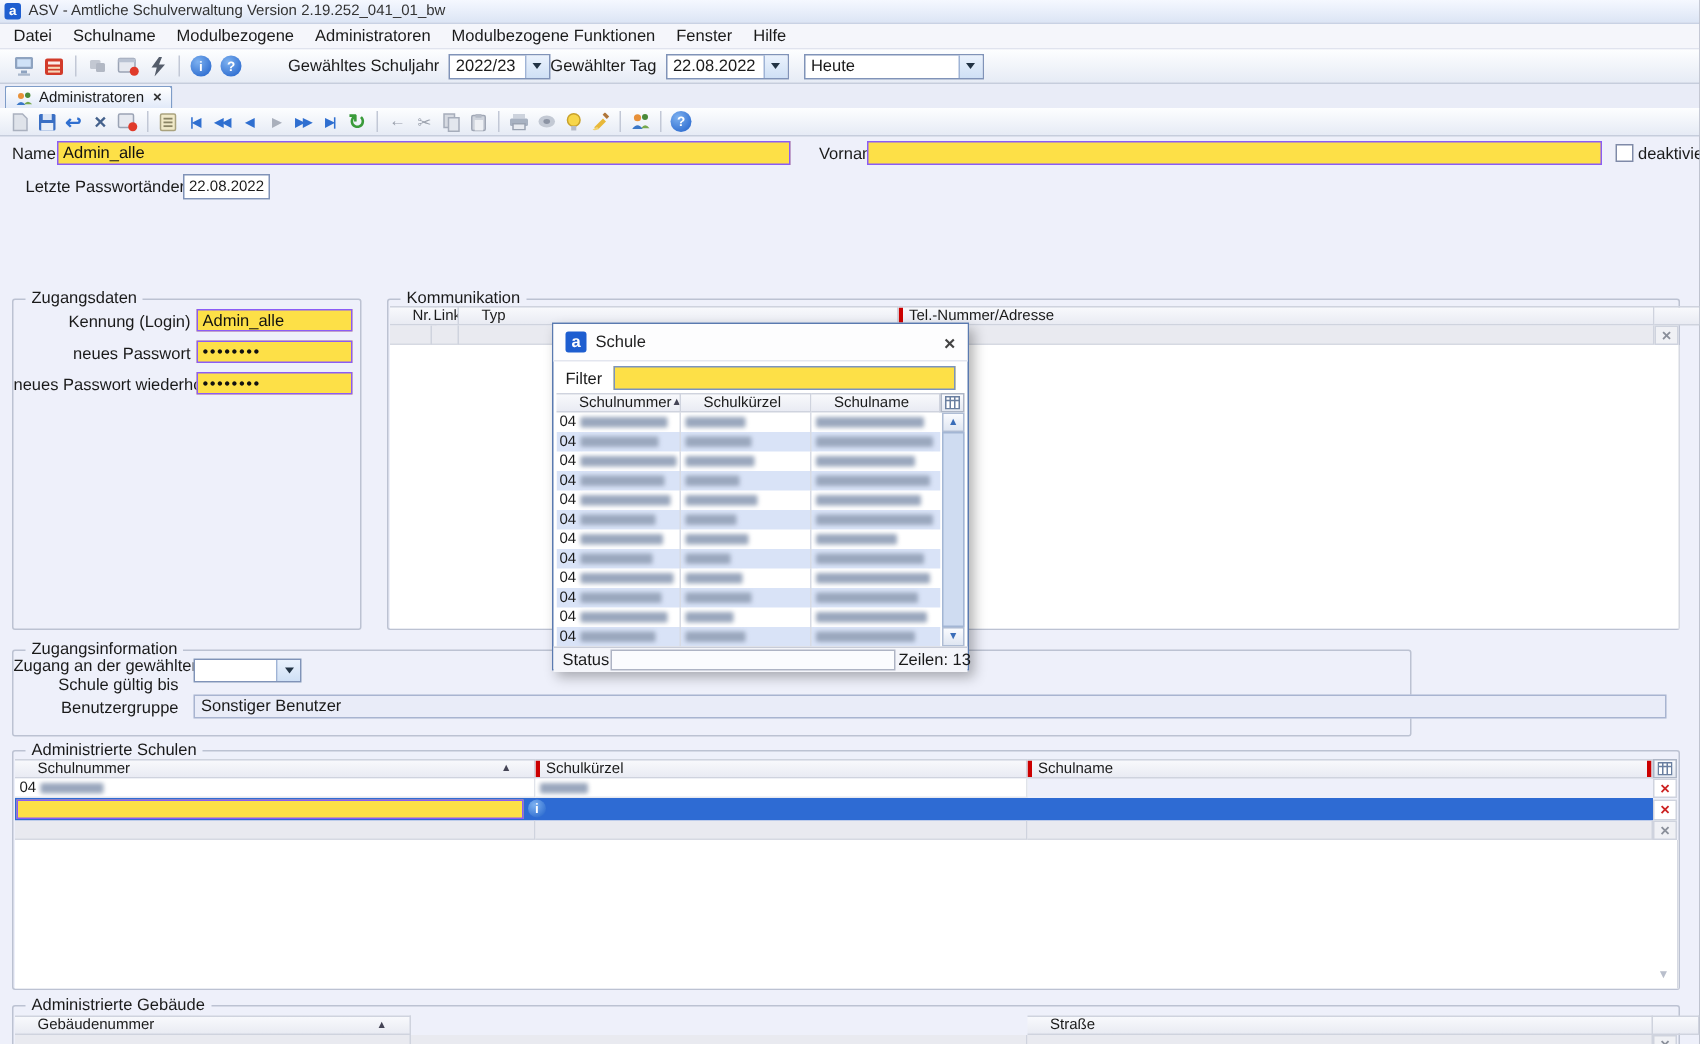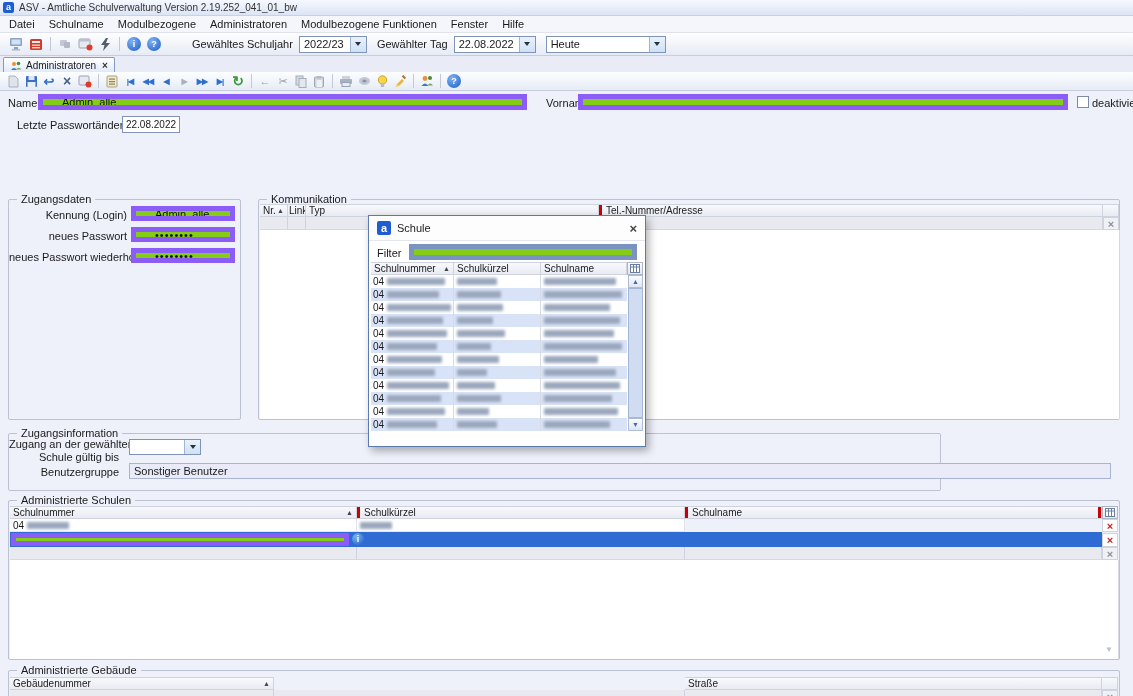--- a/index.html
+++ b/index.html
@@ -36,29 +36,29 @@
     border-radius:2px 2px 0 0;font-size:10px;}
   .tab .x{font-weight:bold;color:#333;margin-left:2px;}
   
   .combo{display:flex;height:17px;border:1px solid #8093b8;background:#fff;box-sizing:border-box;flex:0 0 auto;}
   .combo .val{padding:1px 4px;white-space:nowrap;overflow:hidden;}
   .combo .arr{width:15px;background:linear-gradient(#eaf2fd,#cfe0f5);border-left:1px solid #9fb4d6;
     display:flex;align-items:center;justify-content:center;margin-left:auto;}
   .tri{width:0;height:0;border-left:3px solid transparent;border-right:3px solid transparent;border-top:4px solid #234;}
   .lbl{position:absolute;white-space:nowrap;}
   .r{text-align:right;}
-  .inp{position:absolute;height:16px;border:5px solid #8b5cf6;background:#84cc16;padding:0 19px;
+  .inp{position:absolute;height:16px;border:1px solid #8b5cf6;background:#fde047;padding:0 3px;
     font-family:"Liberation Sans",sans-serif;font-size:11px;box-sizing:border-box;color:#111;}
   .grp{position:absolute;border:1px solid #bcc2d2;border-radius:2px;box-sizing:border-box;margin-top:48px;}
   .gt{position:absolute;top:-7px;left:8px;background:#eef0fa;padding:0 4px;font-size:11px;white-space:nowrap;}
   .chk{position:absolute;width:12px;height:12px;background:#fff;border:1px solid #7f8aa8;box-sizing:border-box;}
   
   .th{position:absolute;height:13px;background:linear-gradient(#f8f9fc,#e9ebf3);
     border-top:1px solid #cfd3de;border-bottom:1px solid #cfd3de;border-right:1px solid #cfd3de;
-    font-size:10px;display:flex;align-items:center;padding:0 3px;box-sizing:border-box;white-space:nowrap;overflow:hidden;}
+    font-size:10px;display:flex;align-items:center;padding:0 15px;box-sizing:border-box;white-space:nowrap;overflow:hidden;}
   .sort{font-size:7px;color:#445;margin-left:auto;}
   .rb{position:absolute;left:0;top:0;bottom:0;width:3px;background:var(--req,#cc0000);}
   .rb-end{position:absolute;right:0;top:0;bottom:0;width:3px;background:var(--req,#cc0000);}
   .pad-rb{padding-left:7px;}
   .fc{position:absolute;height:13px;background:#e9eaf0;border-right:1px solid #cfd3de;
     border-bottom:1px solid #d6d9e2;box-sizing:border-box;}
   .body-white{position:absolute;background:#fff;border-right:1px solid #d6d9e2;}
   .xbtn{position:absolute;width:15px;height:13px;font-weight:bold;font-size:11px;line-height:12px;
     text-align:center;background:#f0f1f5;border:1px solid #cfd3de;box-sizing:border-box;cursor:pointer;}
   .xred{color:#cc2222;background:#fff;}
@@ -158,21 +158,21 @@
     <div class="tbtn">
         <div class="circle-ico">?</div>
       </div>
     <span style="margin-left:28px;margin-right:6px">Gewähltes Schuljahr</span>
     <div class="combo" style="width:68px">
       <span class="val">2022/23</span>
       <span class="arr">
           <i class="tri"></i>
         </span>
     </div>
-    <span style="margin-left:10px;margin-right:6px">Gewählter Tag</span>
+    <span style="margin-right:6px">Gewählter Tag</span>
     <div class="combo" style="width:82px">
       <span class="val">22.08.2022</span>
       <span class="arr">
           <i class="tri"></i>
         </span>
     </div>
     <div class="combo" style="width:120px;margin-left:10px">
       <span class="val">Heute</span>
       <span class="arr">
           <i class="tri"></i>
@@ -583,15 +583,20 @@
             <span class="blur-bar" style="width: 66px; margin-left: 1px;"></span>
           </div>
         </div>
       </div>
 
     <div style="position:absolute;left:259px;top:59px;width:15px;height:156px;background:#eef1f7">
       <div class="sb-btn" style="top:0">▲</div>
       <div class="sb-thumb" style="top:13px;height:130px"></div>
       <div class="sb-btn" style="top:143px">▼</div>
     </div>
+    <div style="position:absolute;left:0;top:215px;width:276px;height:16px;border-top:1px solid #c8ccd8;background:#f4f5fa">
+      <span class="lbl" style="left:6px;top:2px">Status</span>
+      <div class="sunken" style="left:38px;top:1px;width:190px"></div>
+      <span class="lbl" style="left:230px;top:2px;width:42px;text-align:right">Zeilen: 13</span>
+    </div>
   </div>
 
 </div>
 
 </body></html>

